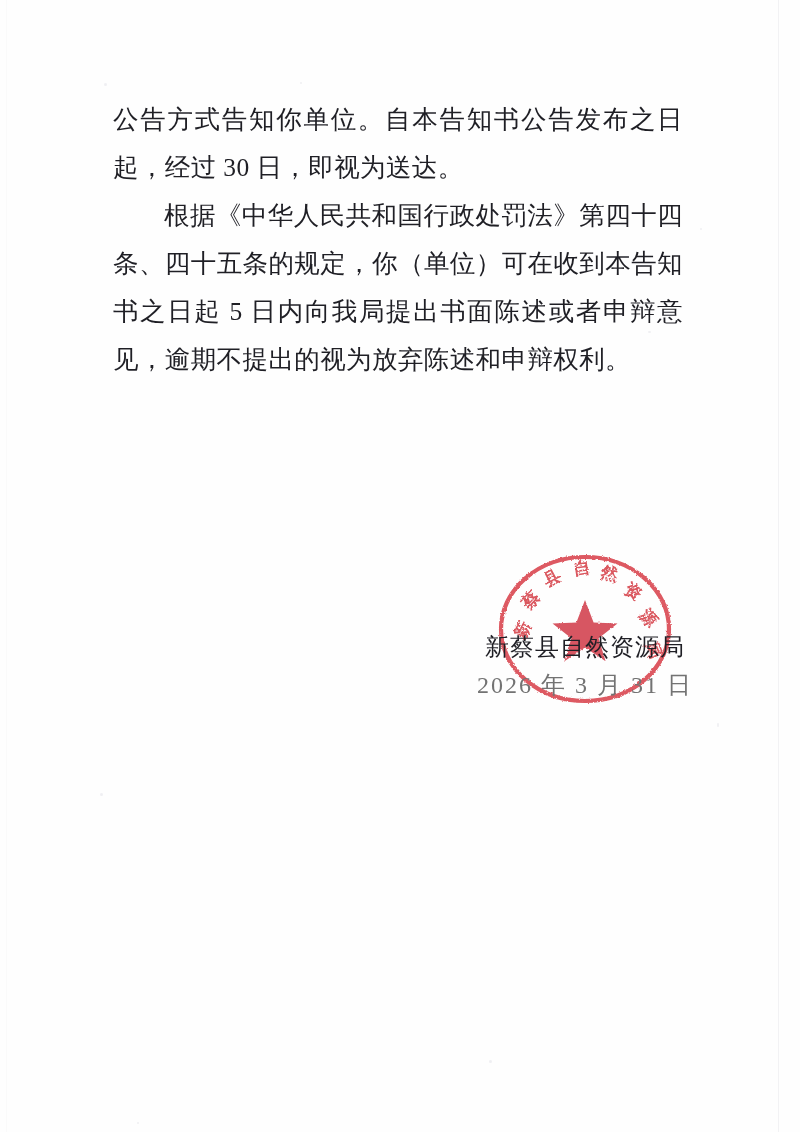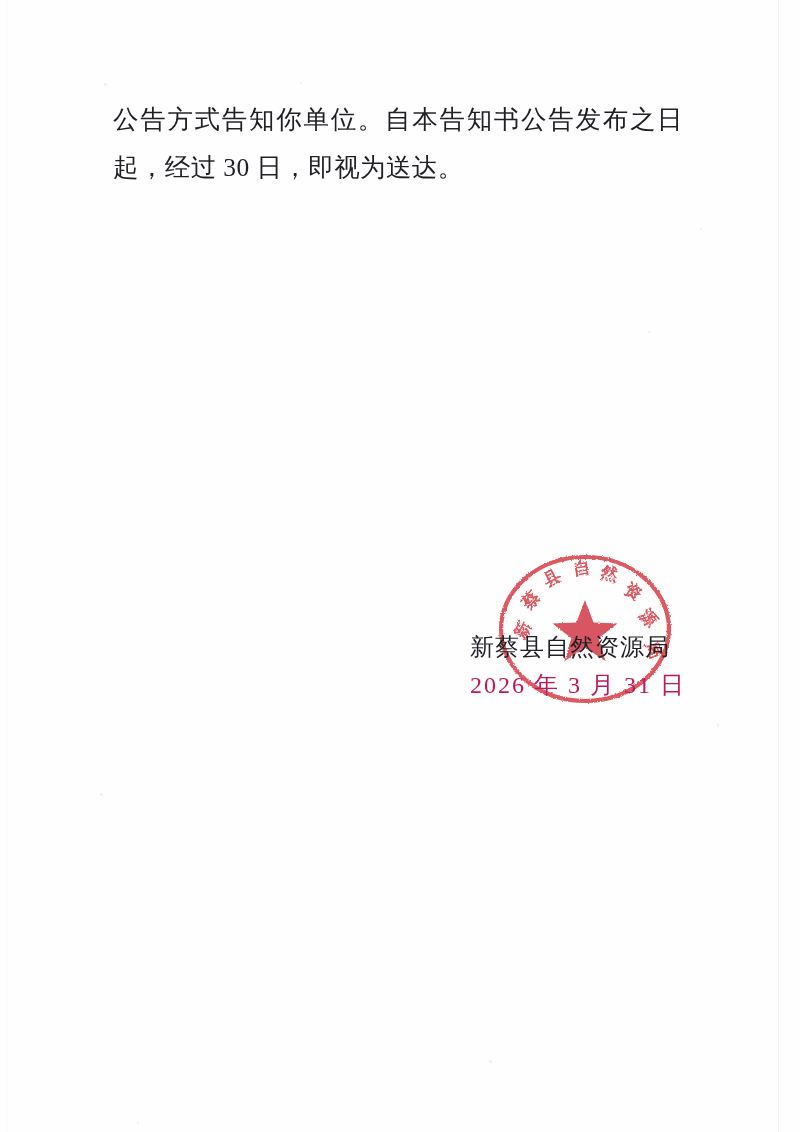--- a/index.html
+++ b/index.html
@@ -57,35 +57,35 @@
     font-weight: 400;
   }
   p.indent { text-indent: 2em; }
 
   
   .sign-block {
     position: absolute;
     left: 470px;
     top: 628px;
     width: 230px;
-    text-align: left;
+    text-align: center;
   }
   .sign-org {
     font-size: 24px;
     line-height: 38px;
     letter-spacing: 1px;
     white-space: nowrap;
     color: #1f1f25;
   }
   .sign-date {
     font-size: 24px;
     line-height: 38px;
     letter-spacing: 2px;
     white-space: nowrap;
-    color: #be185d;
+    color: #737373;
   }
 
   
   .seal {
     position: absolute;
     left: 495px;
     top: 552px;
     width: 180px;
     height: 155px;
     pointer-events: none;
@@ -107,20 +107,21 @@
   <div class="speck" style="left:648px;top:331px;width:3px;height:2px;"></div>
   <div class="speck" style="left:100px;top:793px;width:3px;height:3px;"></div>
   <div class="speck" style="left:137px;top:1122px;width:2px;height:2px;"></div>
 
   <div class="speck" style="left:489px;top:1060px;width:3px;height:3px;"></div>
 
   <div class="speck" style="left:717px;top:723px;width:2px;height:4px;"></div>
 
   <div class="body-text">
     <p class="para">公告方式告知你单位。自本告知书公告发布之日起，经过 30 日，即视为送达。</p>
+    <p class="para indent">根据《中华人民共和国行政处罚法》第四十四条、四十五条的规定，你（单位）可在收到本告知书之日起 5 日内向我局提出书面陈述或者申辩意见，逾期不提出的视为放弃陈述和申辩权利。</p>
   </div>
 
   <div class="seal">
     <svg viewBox="0 0 180 155" xmlns="http://www.w3.org/2000/svg">
       <defs>
         <clipPath id="sealclip">
           <ellipse cx="90" cy="77" rx="86" ry="74"></ellipse>
         </clipPath>
         <filter id="rough">
           <feTurbulence type="fractalNoise" baseFrequency="0.55" numOctaves="3" result="n"></feTurbulence>

